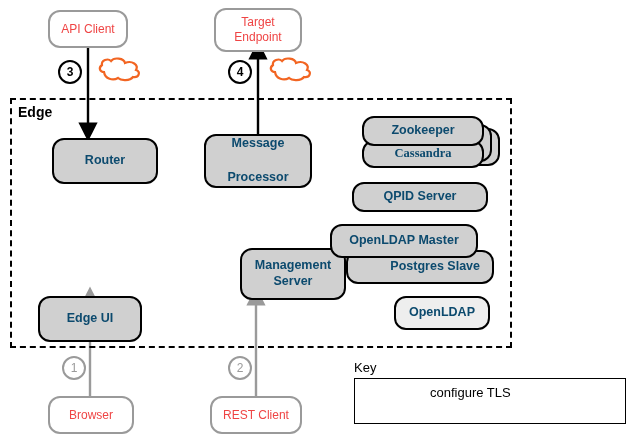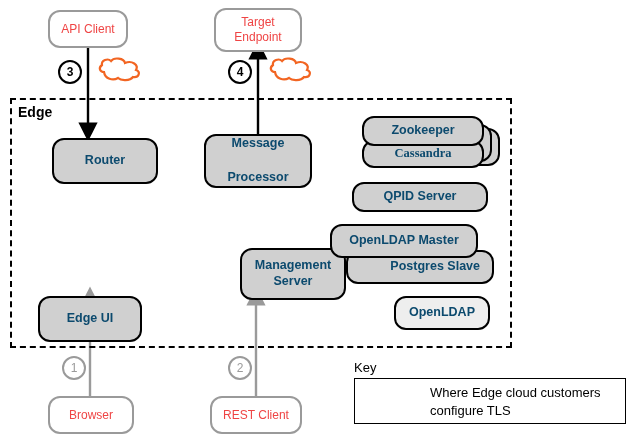--- a/index.html
+++ b/index.html
@@ -163,17 +163,16 @@
   </div>
   <div class="step muted" style="left:228px;top:356px;">
     <span>2</span>
   </div>
 
   <div class="key-title" style="left:354px;top:360px;">Key</div>
 
   <div class="key-box" style="left:354px;top:378px;width:272px;height:46px;"></div>
 
   <div class="key-text" style="left:430px;top:384px;width:190px;">
-    <div>Where Edge cloud customers</div>
     <div>configure TLS</div>
   </div>
 
 </div>
 
 </body></html>

